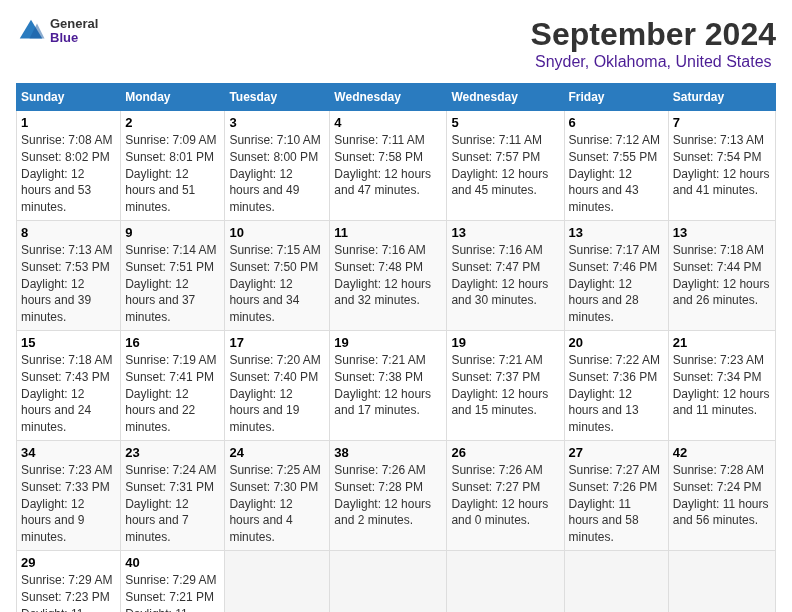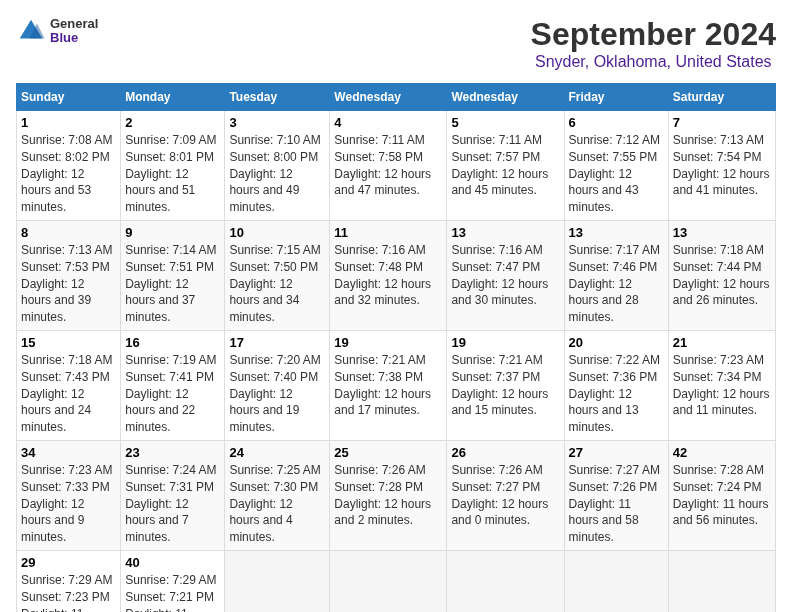--- a/index.html
+++ b/index.html
@@ -215,21 +215,21 @@
         </td>
         <td>
           <span class="day-num">23</span>
 <div class="day-info">Sunrise: 7:24 AM<br>Sunset: 7:31 PM<br>Daylight: 12 hours and 7 minutes.</div>
         </td>
         <td>
           <span class="day-num">24</span>
 <div class="day-info">Sunrise: 7:25 AM<br>Sunset: 7:30 PM<br>Daylight: 12 hours and 4 minutes.</div>
         </td>
         <td>
-          <span class="day-num">25</span>
+          <span class="day-num">38</span>
 <div class="day-info">Sunrise: 7:26 AM<br>Sunset: 7:28 PM<br>Daylight: 12 hours and 2 minutes.</div>
         </td>
         <td>
           <span class="day-num">26</span>
 <div class="day-info">Sunrise: 7:26 AM<br>Sunset: 7:27 PM<br>Daylight: 12 hours and 0 minutes.</div>
         </td>
         <td>
           <span class="day-num">27</span>
 <div class="day-info">Sunrise: 7:27 AM<br>Sunset: 7:26 PM<br>Daylight: 11 hours and 58 minutes.</div>
         </td>

